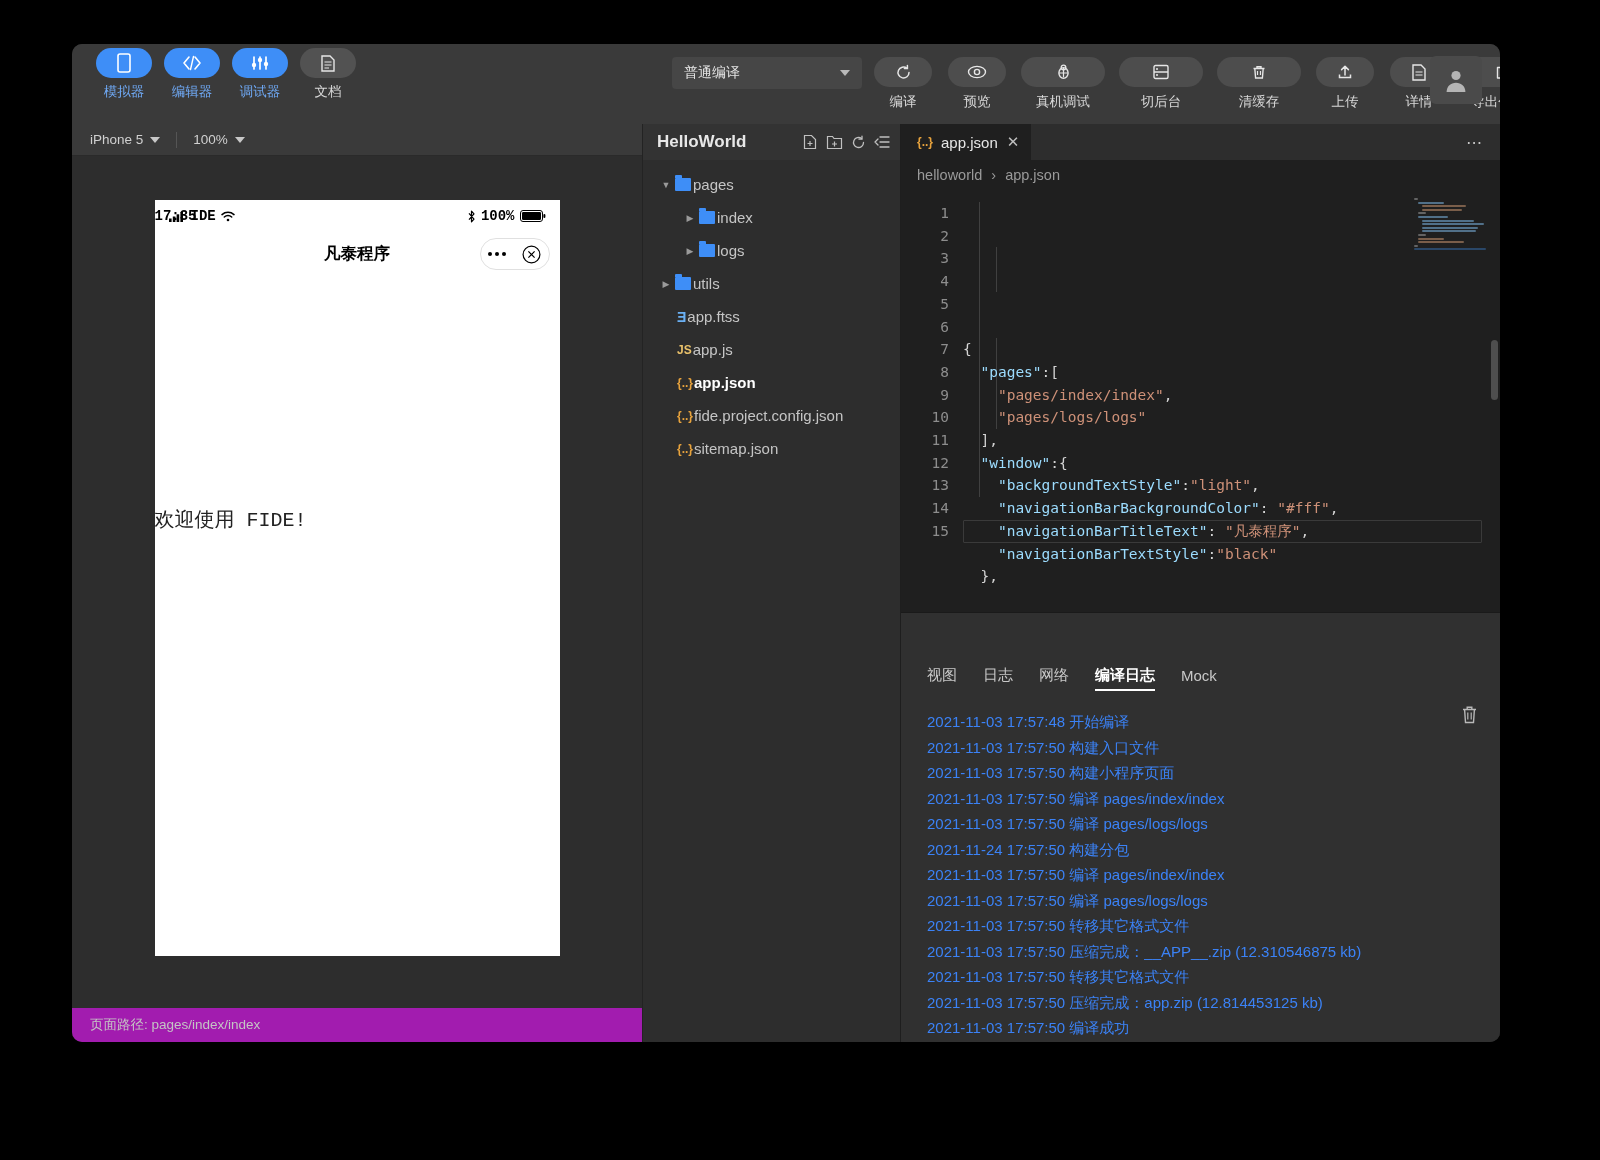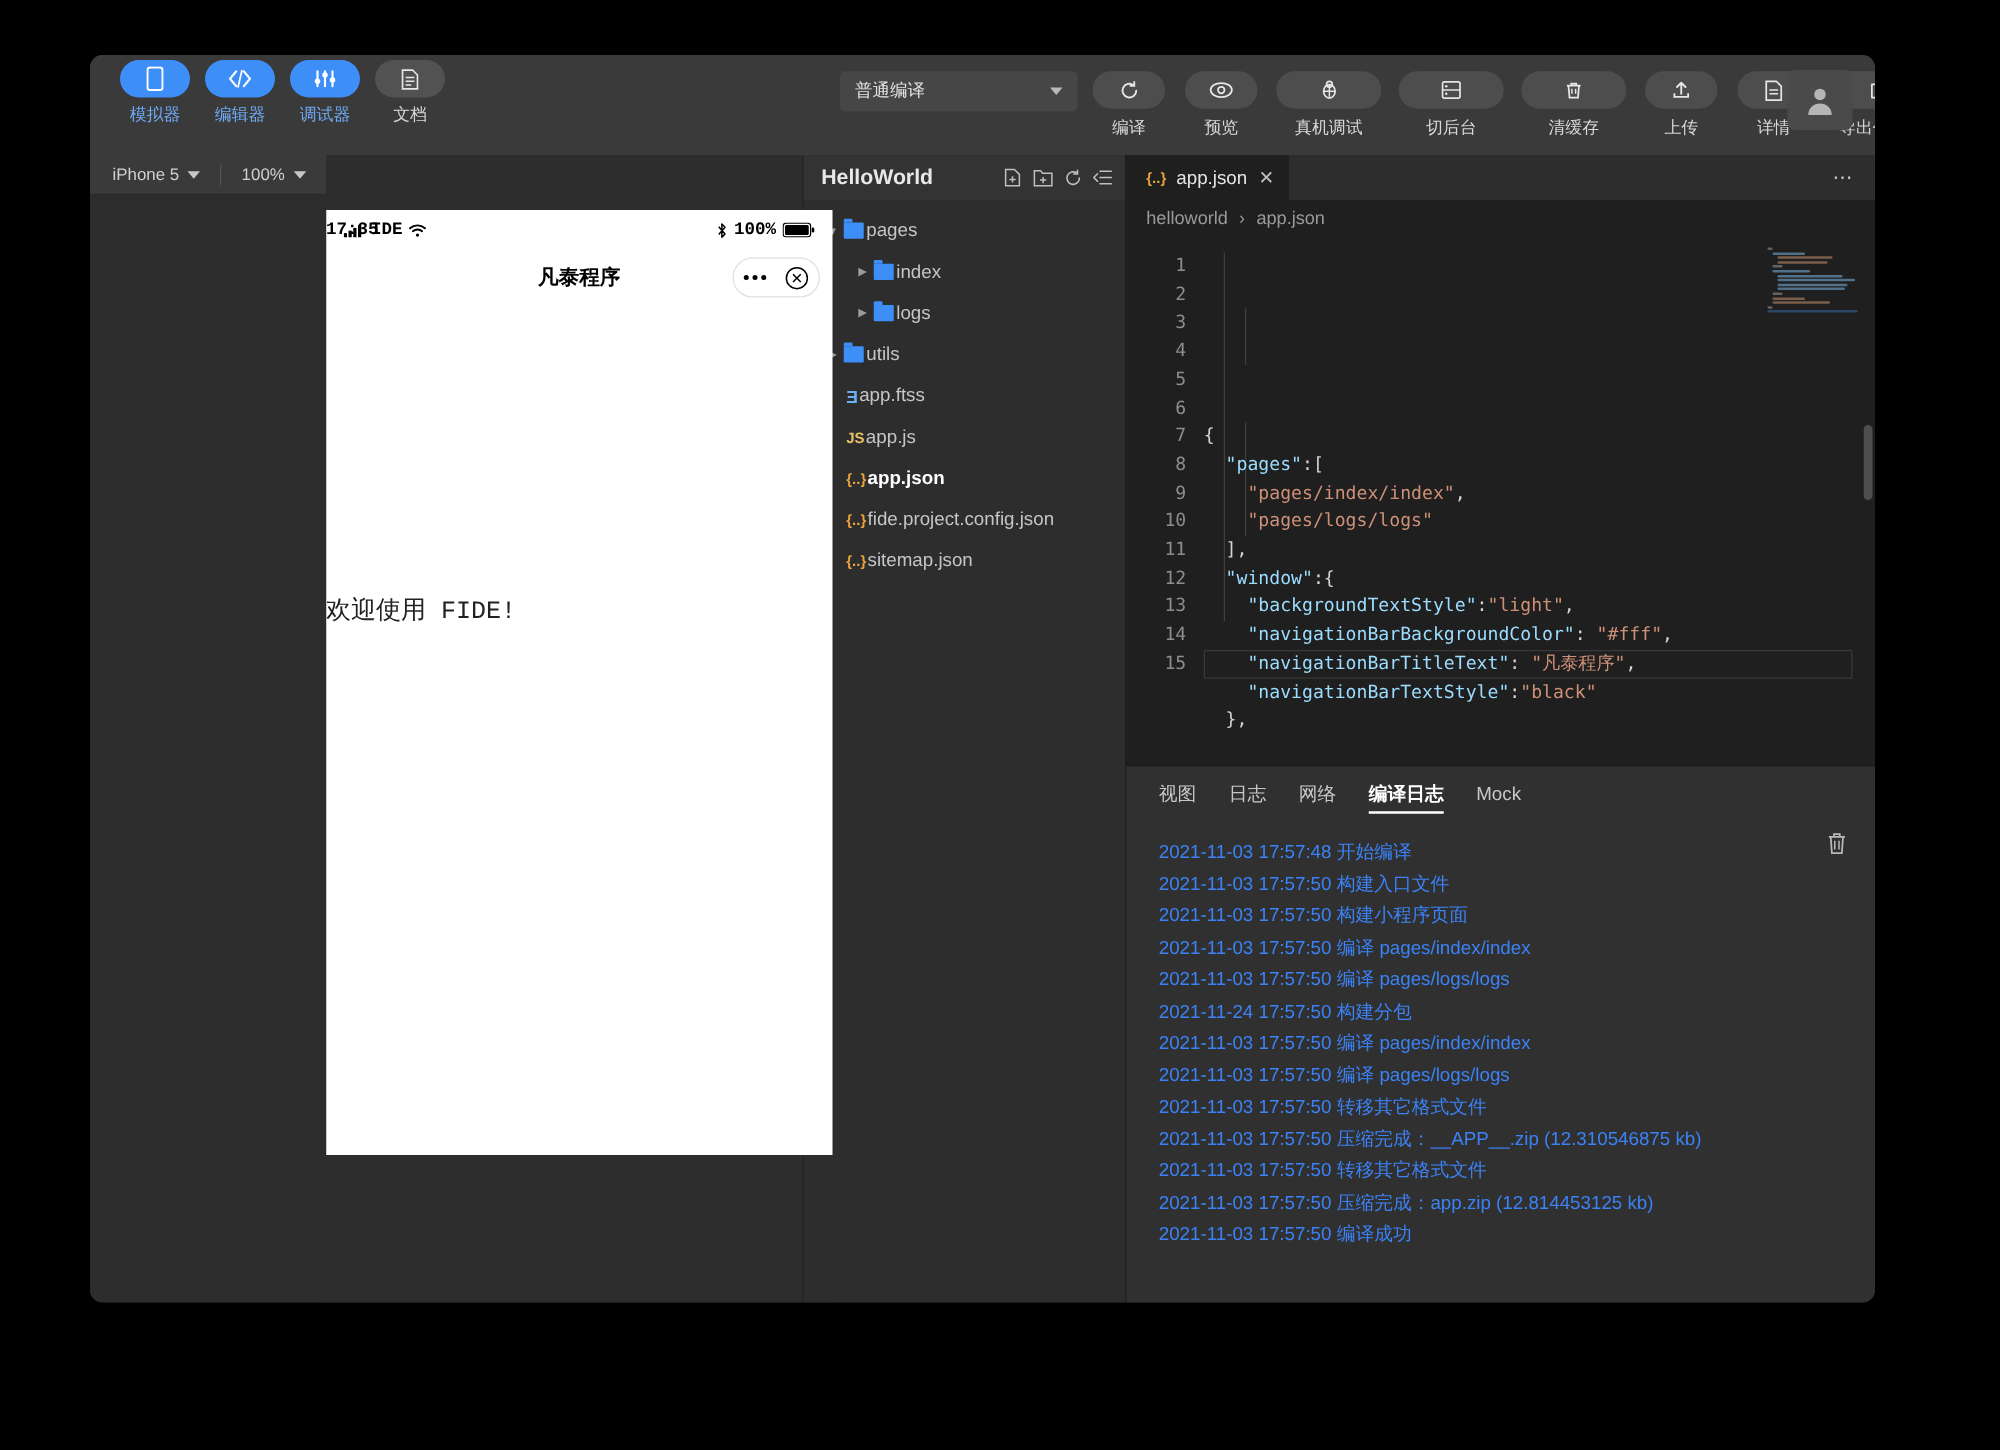--- a/index.html
+++ b/index.html
@@ -76,21 +76,21 @@
   .rbtn.wide .rpill { width: 84px; }
   .avatar-btn {
     position: absolute; right: 18px; top: 12px;
     width: 52px; height: 48px; background: #4a4a4a;
     border-radius: 6px; display: flex; align-items: center;
     justify-content: center; cursor: pointer;
   }
   
   .body { flex: 1; display: flex; min-height: 0; }
   
-  .sim { width: 570px; display: flex; flex-direction: row;
+  .sim { width: 570px; display: flex; flex-direction: column;
          background: #2d2d2d; flex: none; }
   .sim-bar { height: 32px; background: #3a3a3a; display: flex;
              align-items: center; gap: 0; padding-left: 18px; flex: none;
              border-bottom: 1px solid #2a2a2a; }
   .sim-sel { display: flex; align-items: center; gap: 7px;
              font-size: 13.5px; color: #d0d0d0; cursor: pointer; padding-right: 16px; }
   .sim-div { width: 1px; height: 16px; background: #555; }
   .caret { width: 0; height: 0; border-left: 5px solid transparent;
            border-right: 5px solid transparent; border-top: 6px solid #c8c8c8; }
   .sim-stage { flex: 1; display: flex; justify-content: center;
@@ -170,21 +170,21 @@
               border: 1px solid #3a3a3a; border-radius: 1px; }
   .minimap { position: absolute; right: 14px; top: 8px; width: 72px;
              height: 46px; opacity: .85; }
   .mm-row { height: 2px; margin-bottom: 1.6px; border-radius: 1px; }
   .ed-scroll { position: absolute; right: 2px; top: 150px; width: 7px;
                height: 60px; background: #4e4e4e; border-radius: 4px; }
   
   .console { height: 430px; background: #303030; display: flex;
              flex-direction: column; flex: none; border-top: 1px solid #1a1a1a; }
   .ctabs { height: 44px; display: flex; align-items: center; gap: 26px;
-           padding: 0 0 0 26px; flex: none; }
+           padding: 0 0 0 26px; flex: none; margin-top: 40px; }
   .ctab { font-size: 15px; color: #c8c8c8; cursor: pointer;
           height: 44px; display: flex; align-items: center; position: relative; }
   .ctab.active { color: #fff; font-weight: bold; }
   .ctab.active:after { content: ''; position: absolute; left: 0; right: 0;
                        bottom: 6px; height: 2px; background: #fff; }
   .clog { flex: 1; padding: 12px 26px 0 26px; overflow: hidden; position: relative; }
   .logline { font-size: 15px; color: #3b82f6; line-height: 25.5px; white-space: nowrap; }
   .trash { position: absolute; right: 22px; top: 8px; cursor: pointer; }
   svg { display: block; }
 </style>

